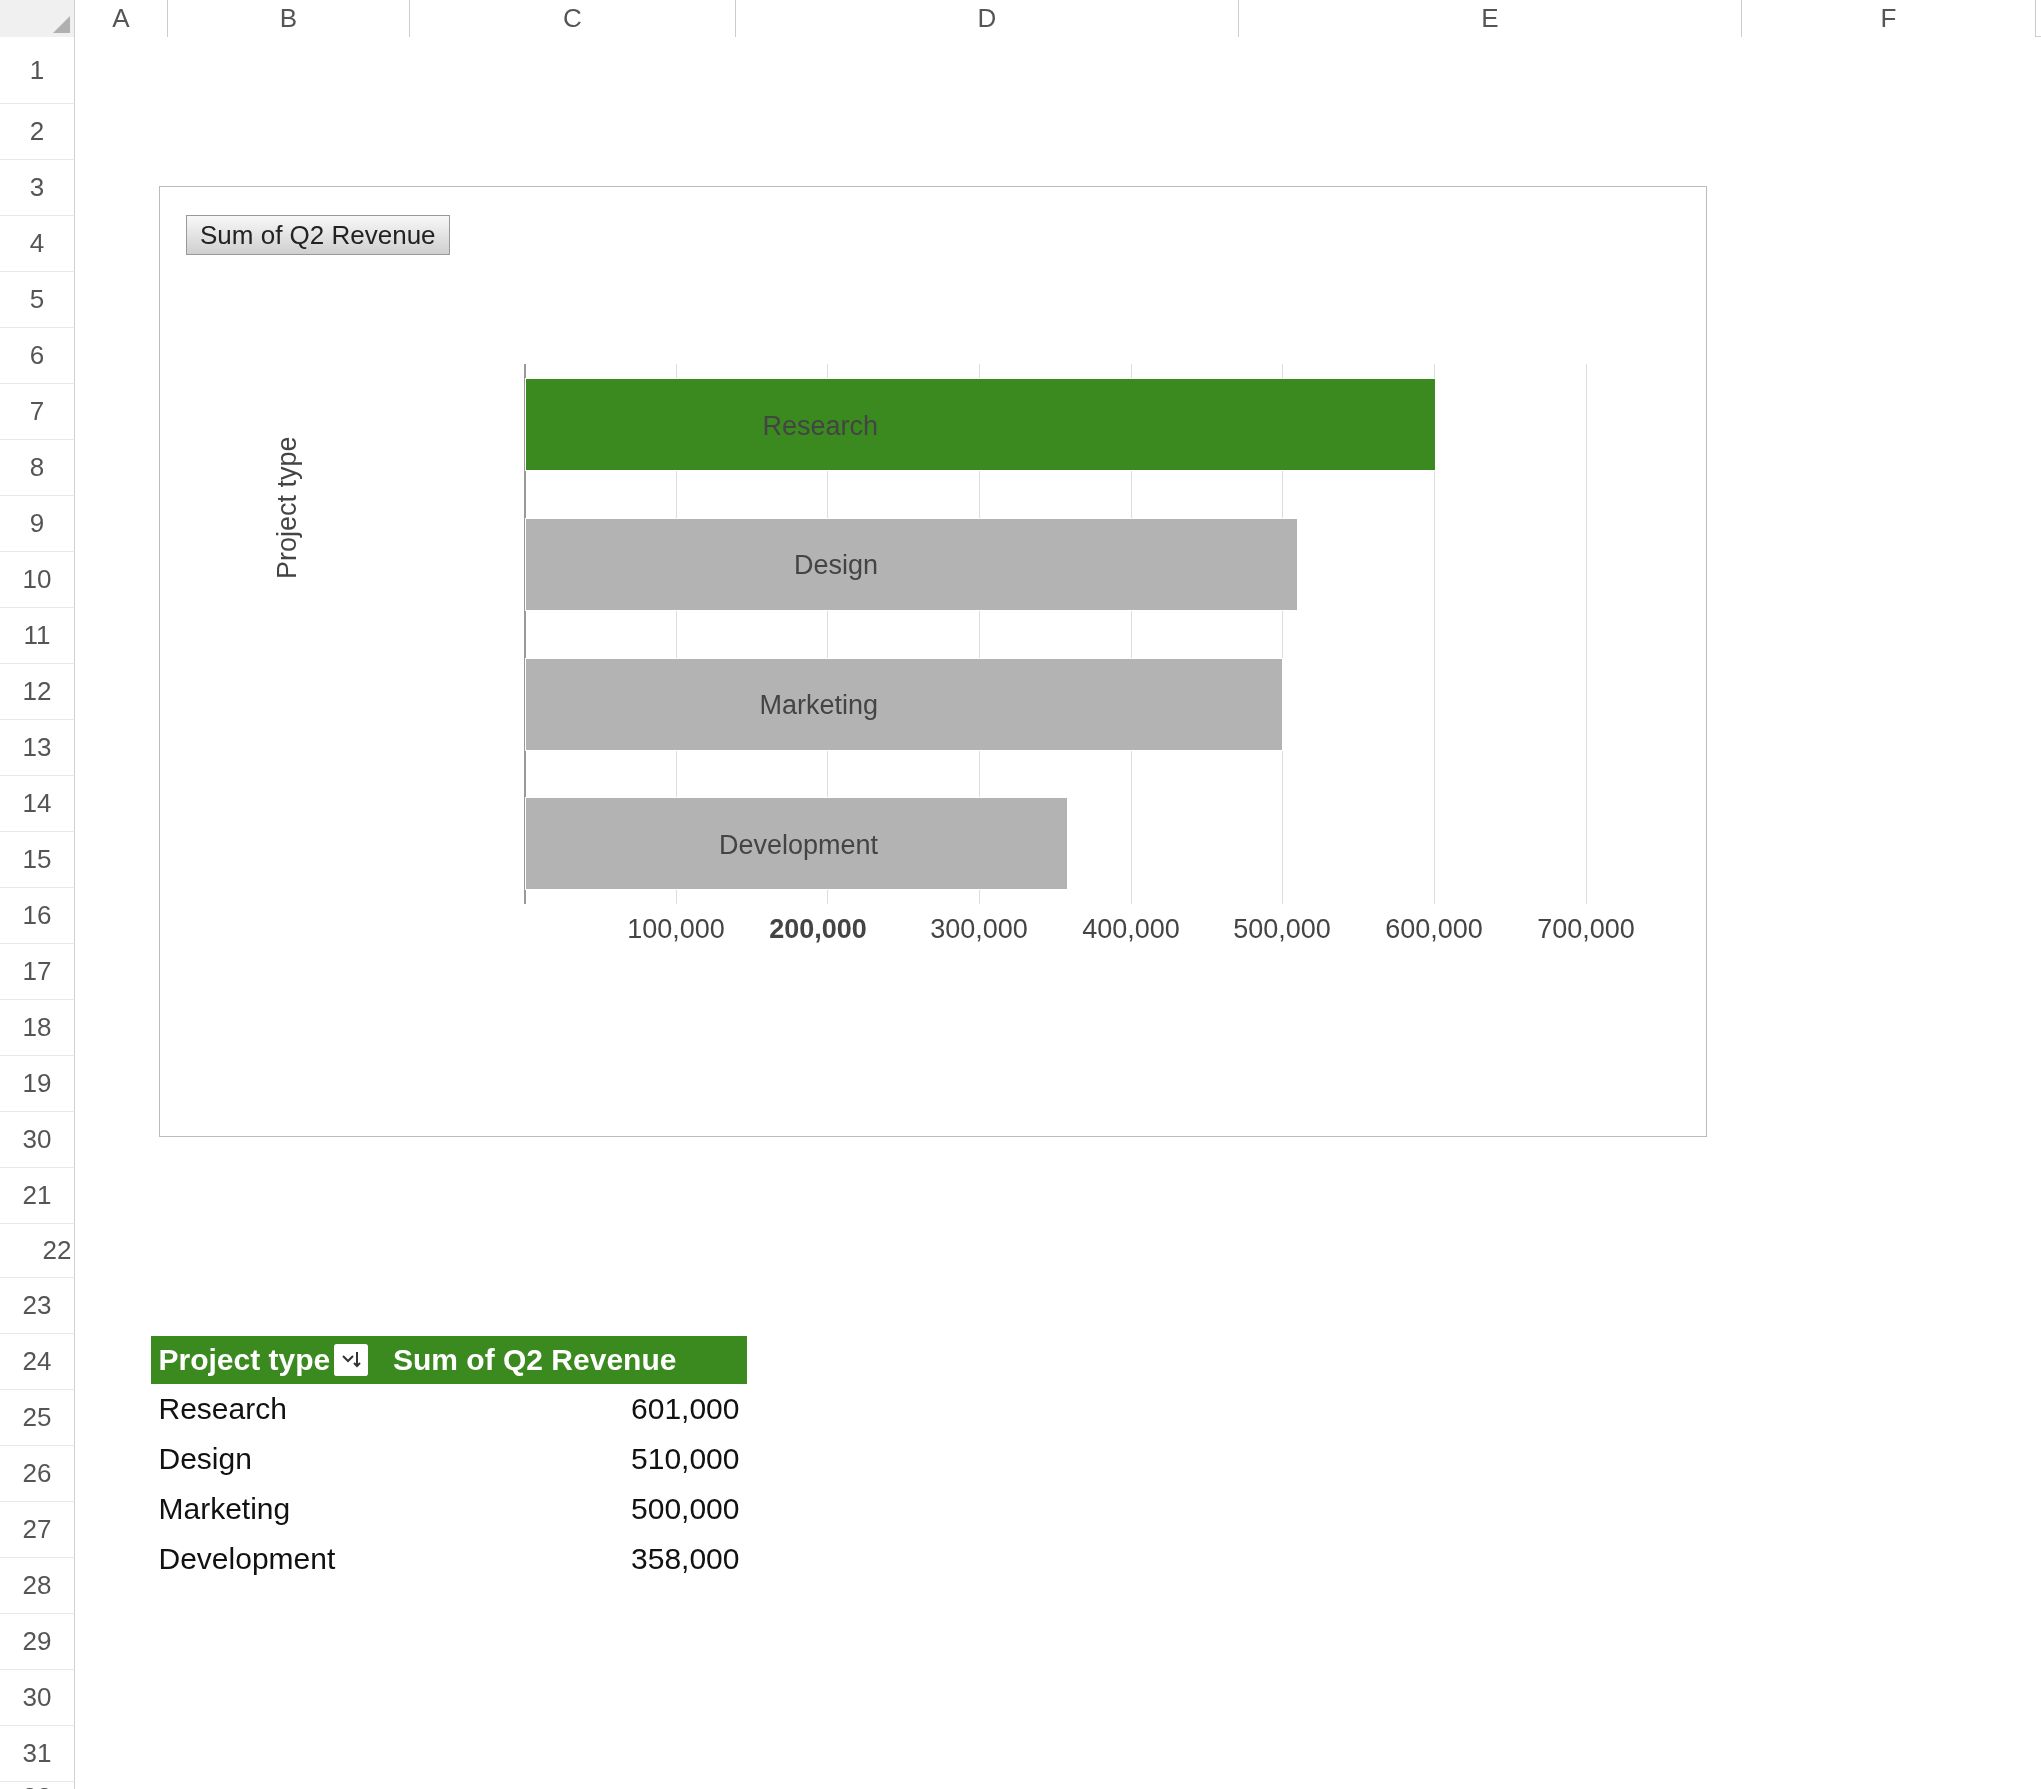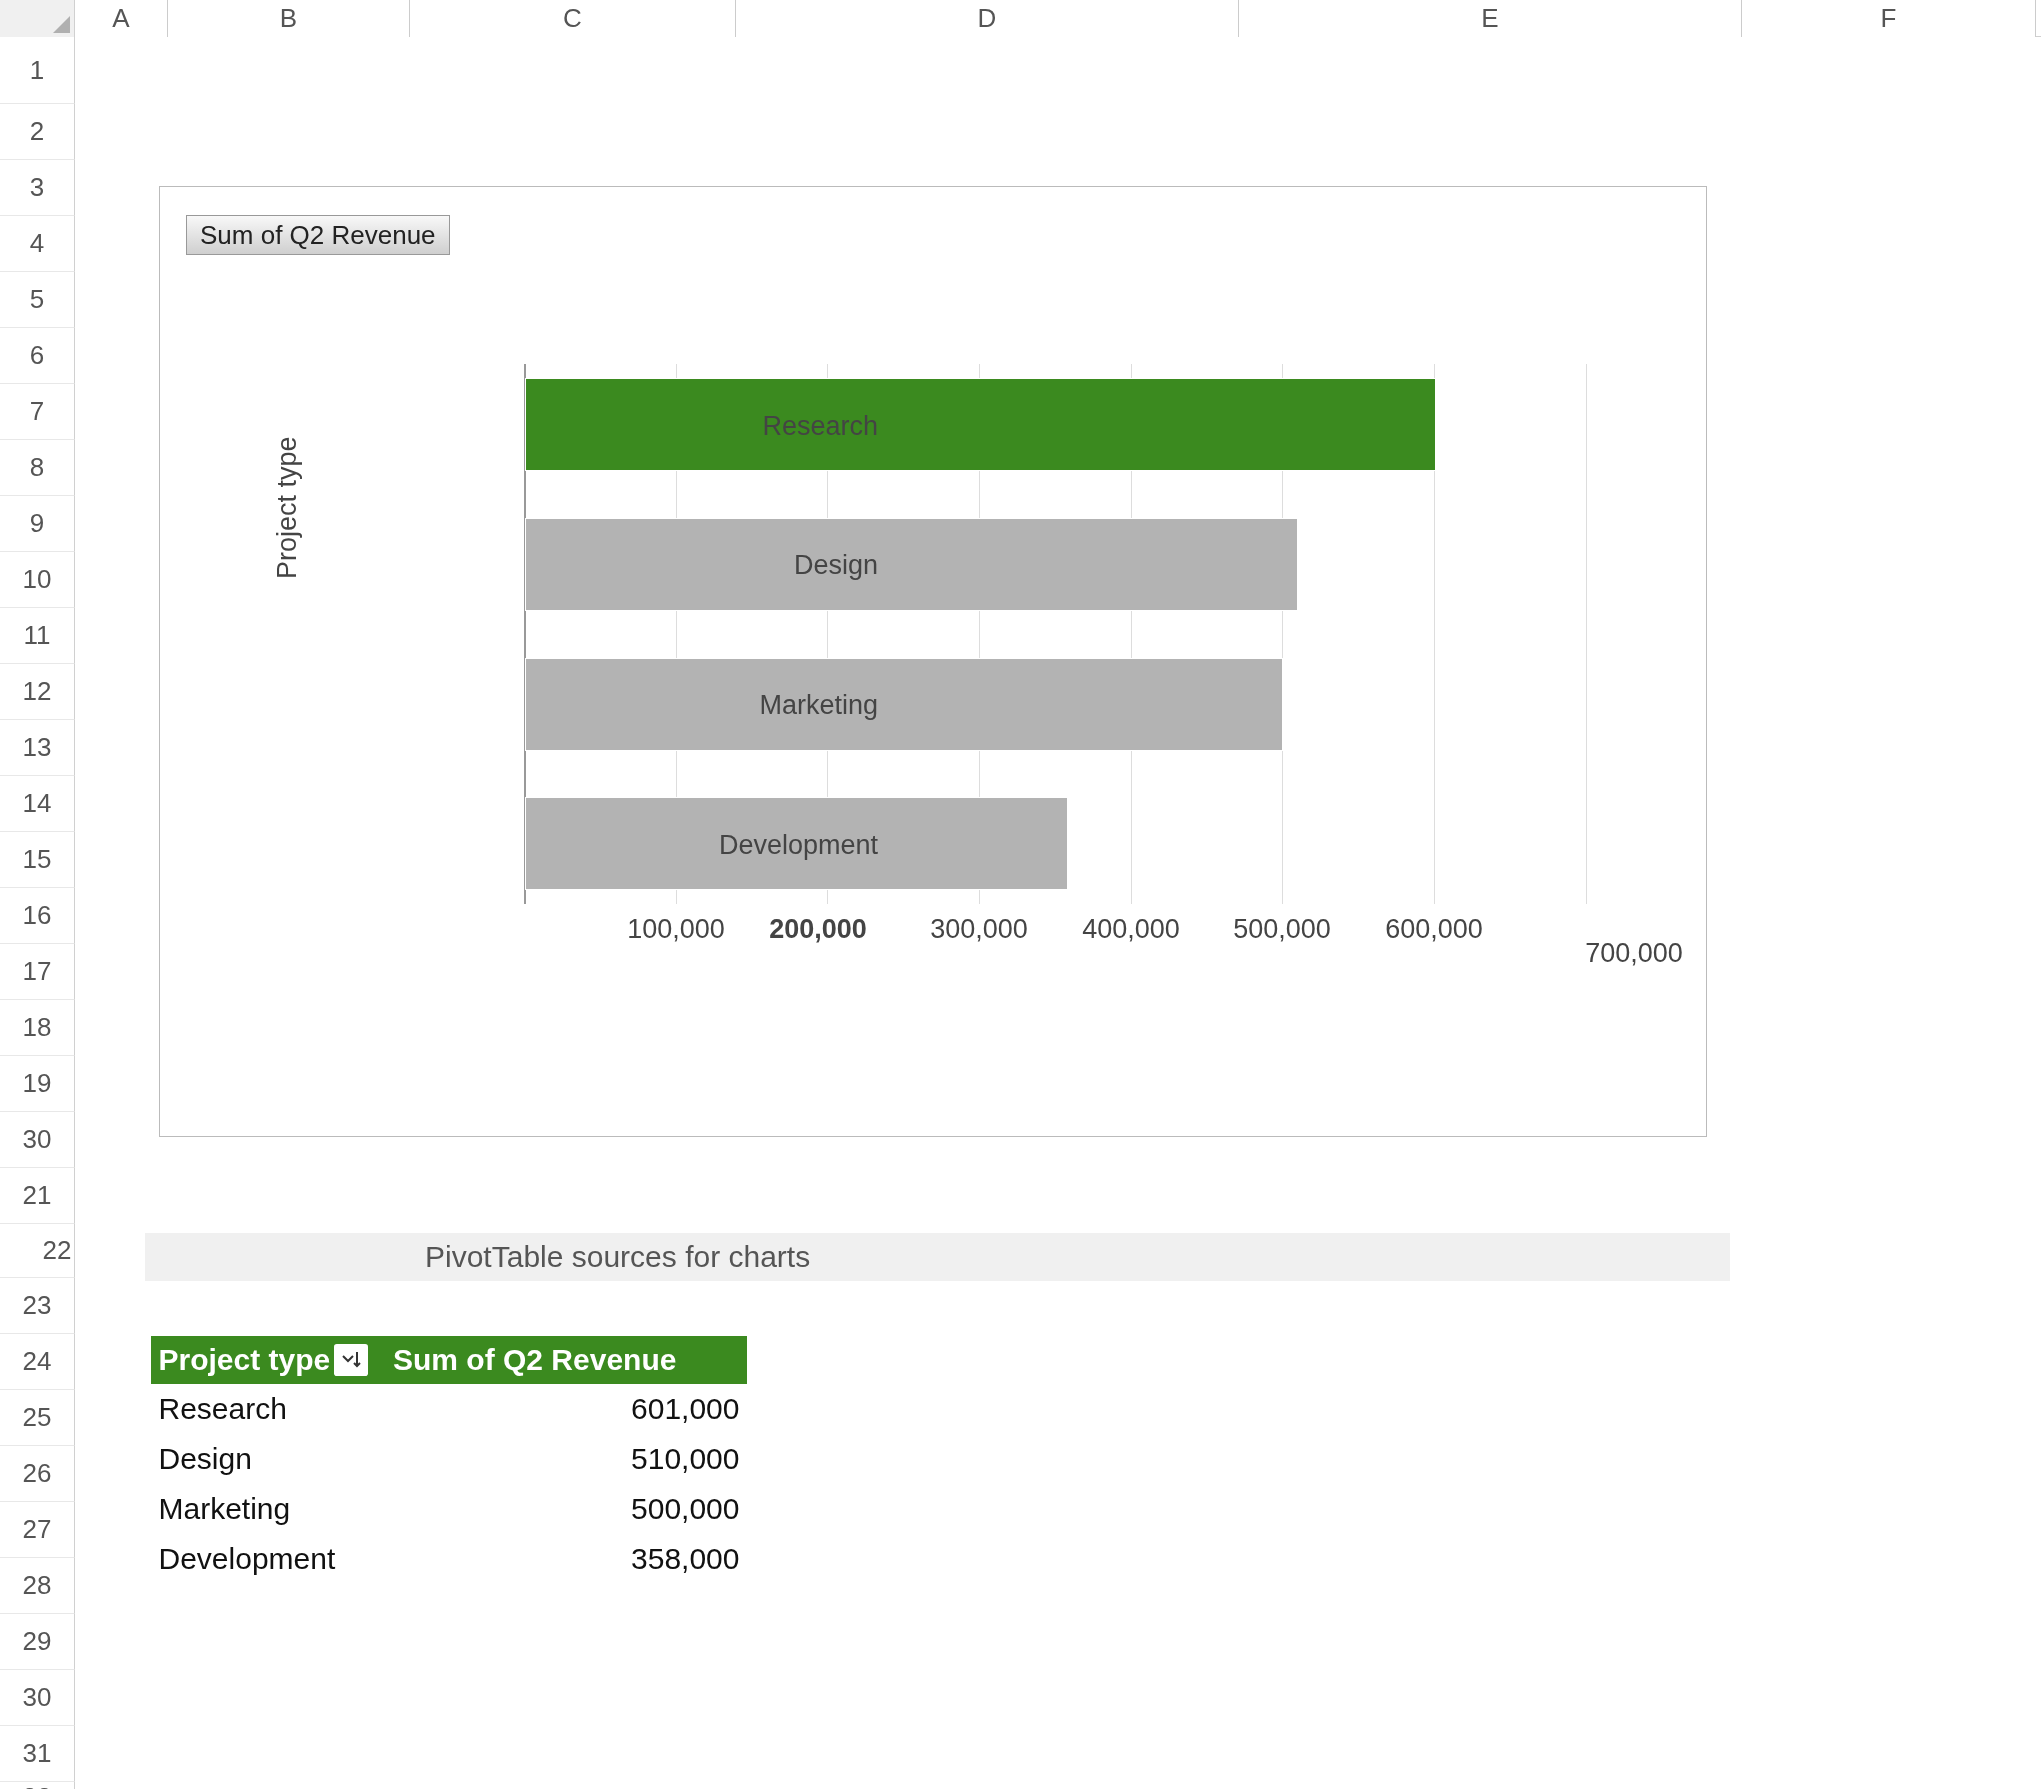--- a/index.html
+++ b/index.html
@@ -280,33 +280,32 @@
         <div class="x-tick" style="left: 294px; font-weight: bold;">200,000</div>
         <div class="grid-line" style="left: 455px;"></div>
         <div class="x-tick" style="left: 455px;">300,000</div>
         <div class="grid-line" style="left: 607px;"></div>
         <div class="x-tick" style="left: 607px;">400,000</div>
         <div class="grid-line" style="left: 758px;"></div>
         <div class="x-tick" style="left: 758px;">500,000</div>
         <div class="grid-line" style="left: 910px;"></div>
         <div class="x-tick" style="left: 910px;">600,000</div>
         <div class="grid-line" style="left: 1062px;"></div>
-        <div class="x-tick" style="left: 1110px; margin-top: 24px;">700,000</div>
+        <div class="x-tick" style="left: 1062px;">700,000</div>
         <div class="bar bar-research" style="top: 14px; width: 911px;"></div>
         <div class="y-cat" style="top: 47px;">Research</div>
         <div class="bar bar-grey" style="top: 154px; width: 773px;"></div>
         <div class="y-cat" style="top: 186px;">Design</div>
         <div class="bar bar-grey" style="top: 294px; width: 758px;"></div>
         <div class="y-cat" style="top: 326px;">Marketing</div>
         <div class="bar bar-grey" style="top: 433px; width: 543px;"></div>
         <div class="y-cat" style="top: 466px;">Development</div>
       </div>
   </div>
 
-  <div class="pvt-banner">PivotTable sources for charts</div>
 
   <div class="pvt">
     <div class="pvt-hdr-row">
       <div class="pvt-hdr-a">
         <span>Project type</span>
         <span class="filter-btn">
           <svg class="filter-svg" viewBox="0 0 24 24">
             <path d="M4 8 L9 13 L14 8" fill="none" stroke="#333" stroke-width="2"></path>
             <path d="M18 4 L18 18 M15 15 L18 18 L21 15" fill="none" stroke="#333" stroke-width="2"></path>
           </svg>

